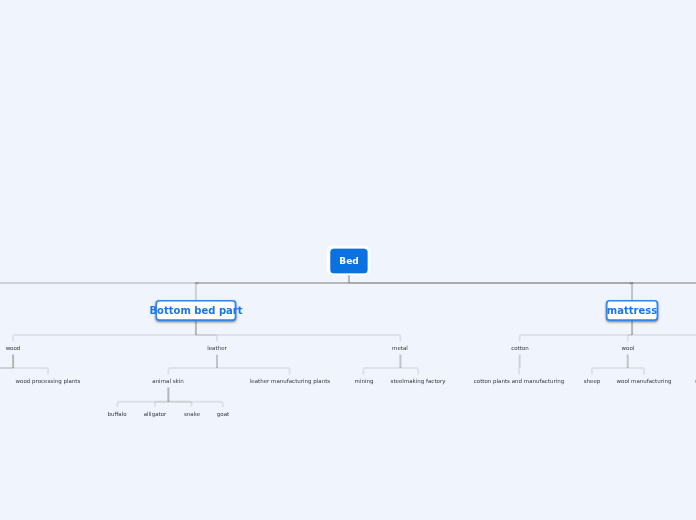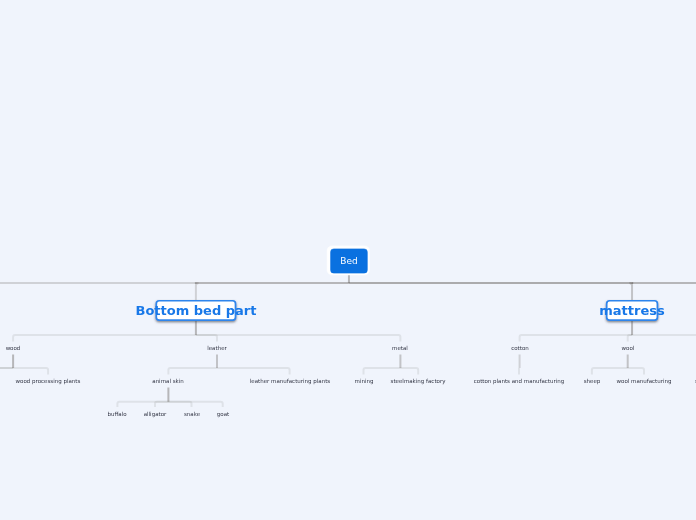--- a/index.html
+++ b/index.html
@@ -3,22 +3,22 @@
 <meta charset="utf-8">
 <title>Mind Map</title>
 <style>
   html,body{margin:0;padding:0;}
   body{width:696px;height:520px;overflow:hidden;background:#f0f4fc;
        font-family:"DejaVu Sans",sans-serif;}
   #canvas{position:absolute;left:0;top:0;width:696px;height:520px;}
   #links,#shapes{position:absolute;left:0;top:0;width:696px;height:520px;}
   .node{position:absolute;will-change:transform;white-space:nowrap;
         display:flex;align-items:center;justify-content:center;}
-  .root-label  {color:#ffffff;font-weight:normal;font-size:9px;padding-top:0.2px;}
-  .branch-label{color:#1878e8;font-weight:bold;font-size:13px;padding-top:0.9px;}
+  .root-label  {color:#ffffff;font-weight:bold;font-size:9px;padding-top:0.2px;}
+  .branch-label{color:#1878e8;font-weight:bold;font-size:10px;padding-top:0.9px;}
   .leaf        {color:#323544;font-size:5.5px;padding-top:0.4px;}
 </style>
 </head>
 <body>
 
 <div id="canvas">
   <svg id="links" viewBox="0 0 696 520">
       <path d="M -8 283 L 196.6 283" fill="none" stroke="#5a5550" stroke-width="2" stroke-linecap="butt" stroke-opacity="0.21677499999999994"></path>
       <path d="M 194.9 283 L 348.9 283" fill="none" stroke="#5a5550" stroke-width="2" stroke-linecap="butt" stroke-opacity="0.3865585993749999"></path>
       <path d="M 348.9 283 L 633.2 283" fill="none" stroke="#5a5550" stroke-width="2" stroke-linecap="butt" stroke-opacity="0.45710436044687497"></path>

